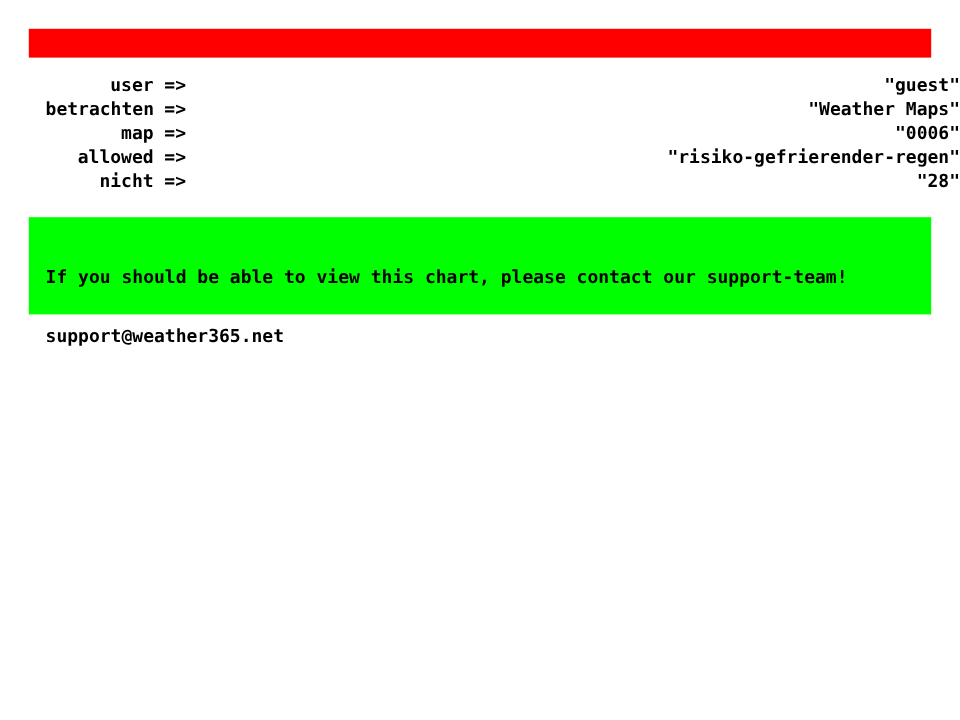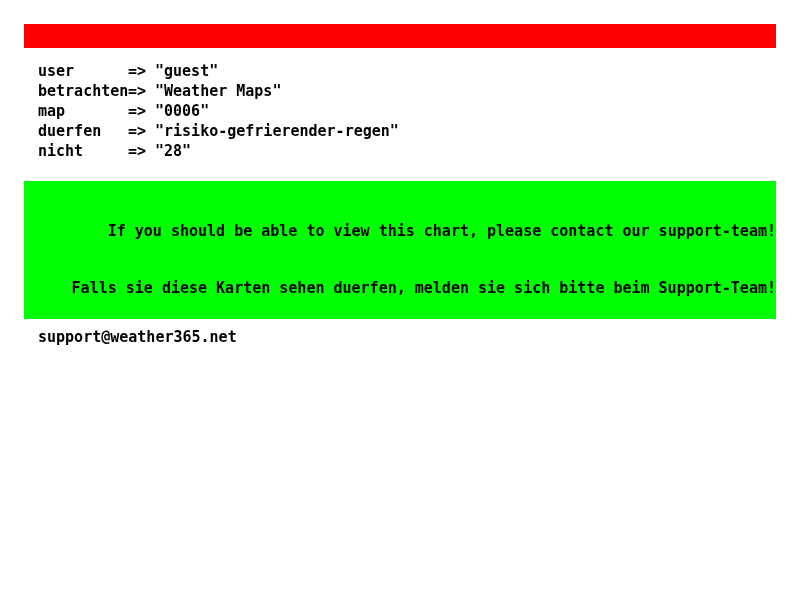--- a/index.html
+++ b/index.html
@@ -20,30 +20,30 @@
     margin: 0 24px;
     padding: 3px 0 2px 14px;
     line-height: 19px;
     white-space: pre;
   }
   .banner-error {
     margin-top: 24px;
   }
   .banner-support {
     margin-top: 20px;
-    text-align: right;
   }
   .details {
     margin: 13px 0 0 38px;
     line-height: 20px;
   }
   .detail-row {
     display: grid;
     grid-template-columns: 90px 27px auto;
     white-space: pre;
+    text-align: right;
   }
   .footer {
     display: flex;
     justify-content: flex-start;
     margin: 8px 31px 0 38px;
     line-height: 20px;
     white-space: pre;
   }
 </style>
 </head>
@@ -62,31 +62,30 @@
     <span>betrachten</span>
     <span>=&gt;</span>
     <span>"Weather Maps"</span>
   </div>
   <div class="detail-row">
     <span>map</span>
     <span>=&gt;</span>
     <span>"0006"</span>
   </div>
   <div class="detail-row">
-    <span>duerfen</span>
+    <span>allowed</span>
     <span>=&gt;</span>
     <span>"risiko-gefrierender-regen"</span>
   </div>
   <div class="detail-row">
     <span>nicht</span>
     <span>=&gt;</span>
     <span>"28"</span>
   </div>
 </div>
 
 <div class="banner banner-support" style="background-color: rgb(0, 255, 0);">
   <div>If you should be able to view this chart, please contact our support-team!</div>
-  <div>Falls sie diese Karten sehen duerfen, melden sie sich bitte beim Support-Team!</div>
 </div>
 
 <div class="footer">
   <span>support@weather365.net</span>
 </div>
 
 </body></html>

